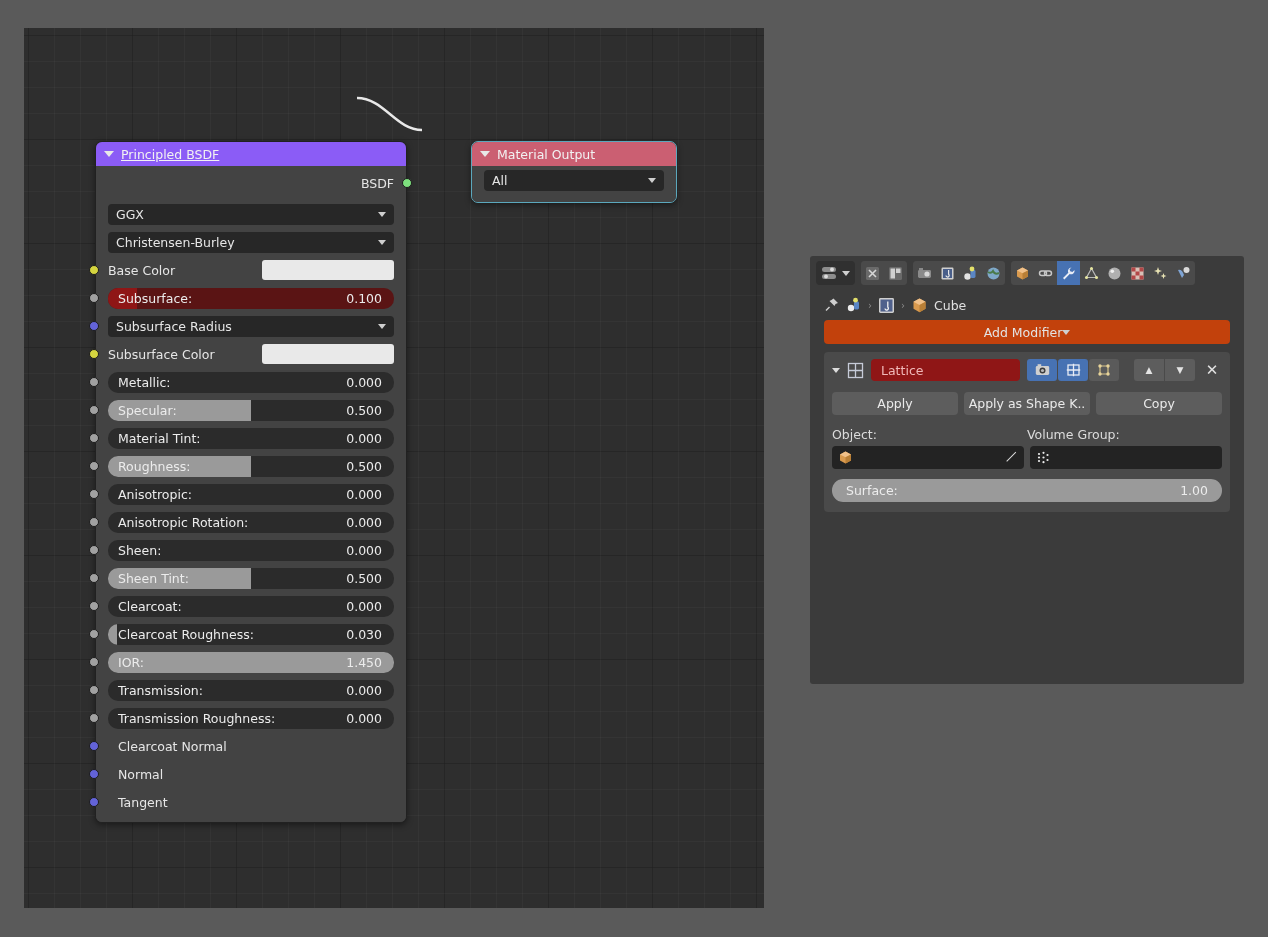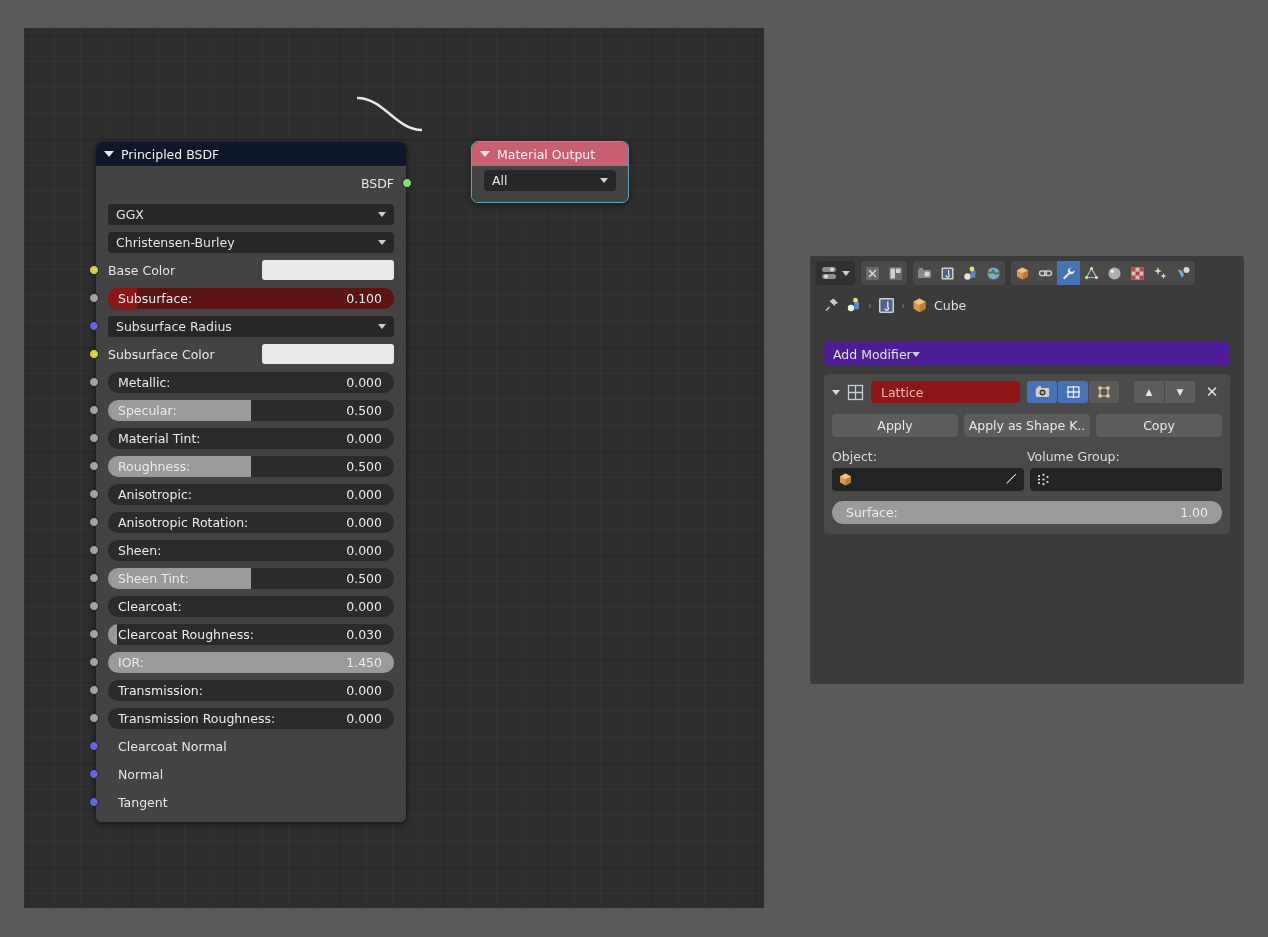--- a/index.html
+++ b/index.html
@@ -44,21 +44,21 @@
     border-right: 5px solid transparent;
     border-top: 6px solid #e8e8e8;
   }
   .node-body { padding-bottom: 6px; }
 
   
   #node-principled {
     left: 71px; top: 113px; width: 312px;
     border: 1px solid #212121;
   }
-  #node-principled .node-header { background: #0f172a; }
+  #node-principled .node-header { background: #8b5cf6; text-decoration: underline; }
   #node-principled .node-body { background: #434343; border-radius: 0 0 6px 6px; }
 
   .out-row {
     height: 34px; display: flex; align-items: center;
     justify-content: flex-end; padding-right: 12px;
     font-size: 12.5px; color: #e6e6e6; position: relative;
   }
 
   .socket {
     position: absolute; width: 10px; height: 10px;
@@ -122,21 +122,21 @@
 
   .in-row {
     position: relative; height: 28px;
     display: flex; align-items: center;
     padding: 0 12px; font-size: 12.5px; color: #e6e6e6;
   }
   .in-row .iname { padding-left: 10px; }
 
   
   #node-matout {
-    left: 447px; top: 113px; width: 158px;
+    left: 447px; top: 113px; width: 206px;
     border: 1px solid #5ba8bd;
   }
   #node-matout .node-header { background: #cb5f72; }
   #node-matout .node-body { background: #434343; border-radius: 0 0 6px 6px; padding-bottom: 8px; }
   #node-matout .in-row { height: 28px; }
 
   .noodle { position: absolute; left: 0; top: 0; pointer-events: none; }
 
   
   #props {
@@ -168,23 +168,23 @@
   #breadcrumb {
     height: 30px; display: flex; align-items: center;
     padding: 0 14px; gap: 6px;
     font-size: 12.5px; color: #e0e0e0;
   }
   .bc-sep { color: #8a8a8a; font-size: 10px; }
 
   #props-body { padding: 0 14px; }
 
   .addmod {
-    height: 24px; background: #4c1d95; border-radius: 4px;
+    height: 24px; background: #c2410c; border-radius: 4px;
     display: flex; align-items: center; padding: 0 9px;
-    font-size: 12.5px; color: #e3e3e3; justify-content: flex-start; margin-top: 22px;
+    font-size: 12.5px; color: #e3e3e3; justify-content: center;
   }
 
   .mod-panel {
     margin-top: 8px; background: #4a4a4a;
     border-radius: 4px; padding: 6px 8px 10px 8px;
   }
   .mod-head { display: flex; align-items: center; gap: 7px; height: 24px; }
   .mod-name {
     flex: 1; height: 22px; background: #8f1616;
     border-radius: 4px; display: flex; align-items: center;

